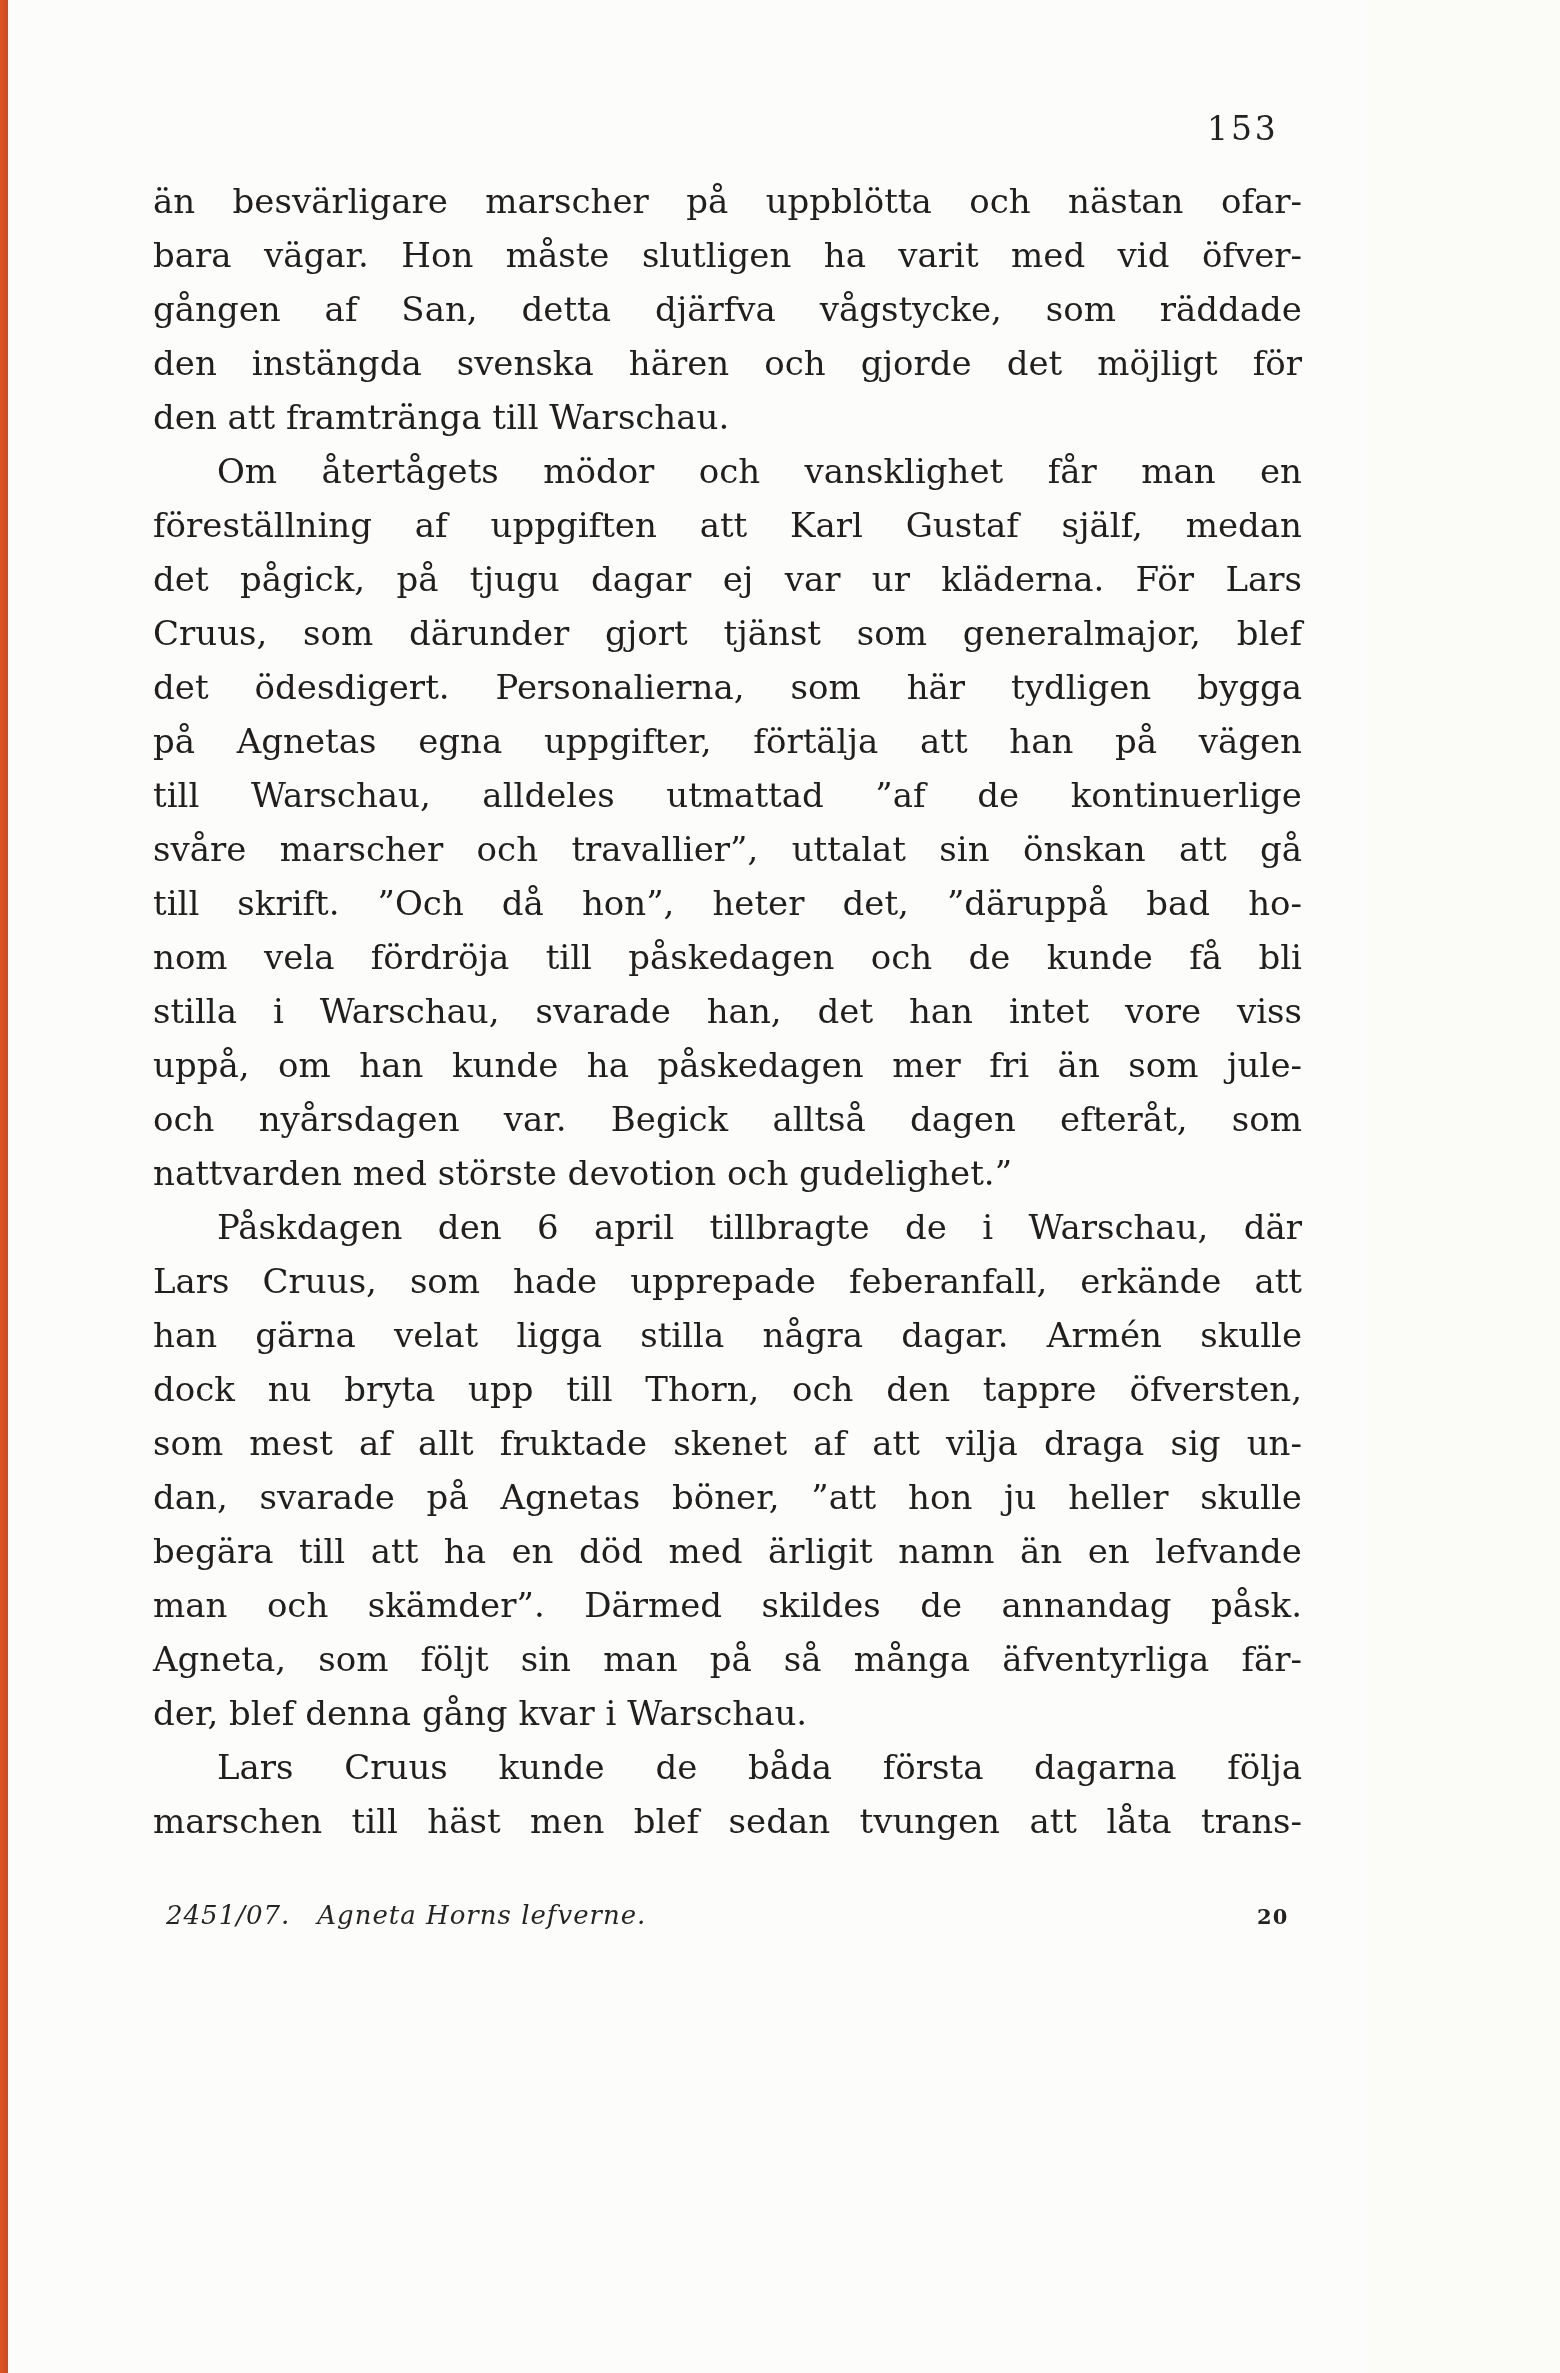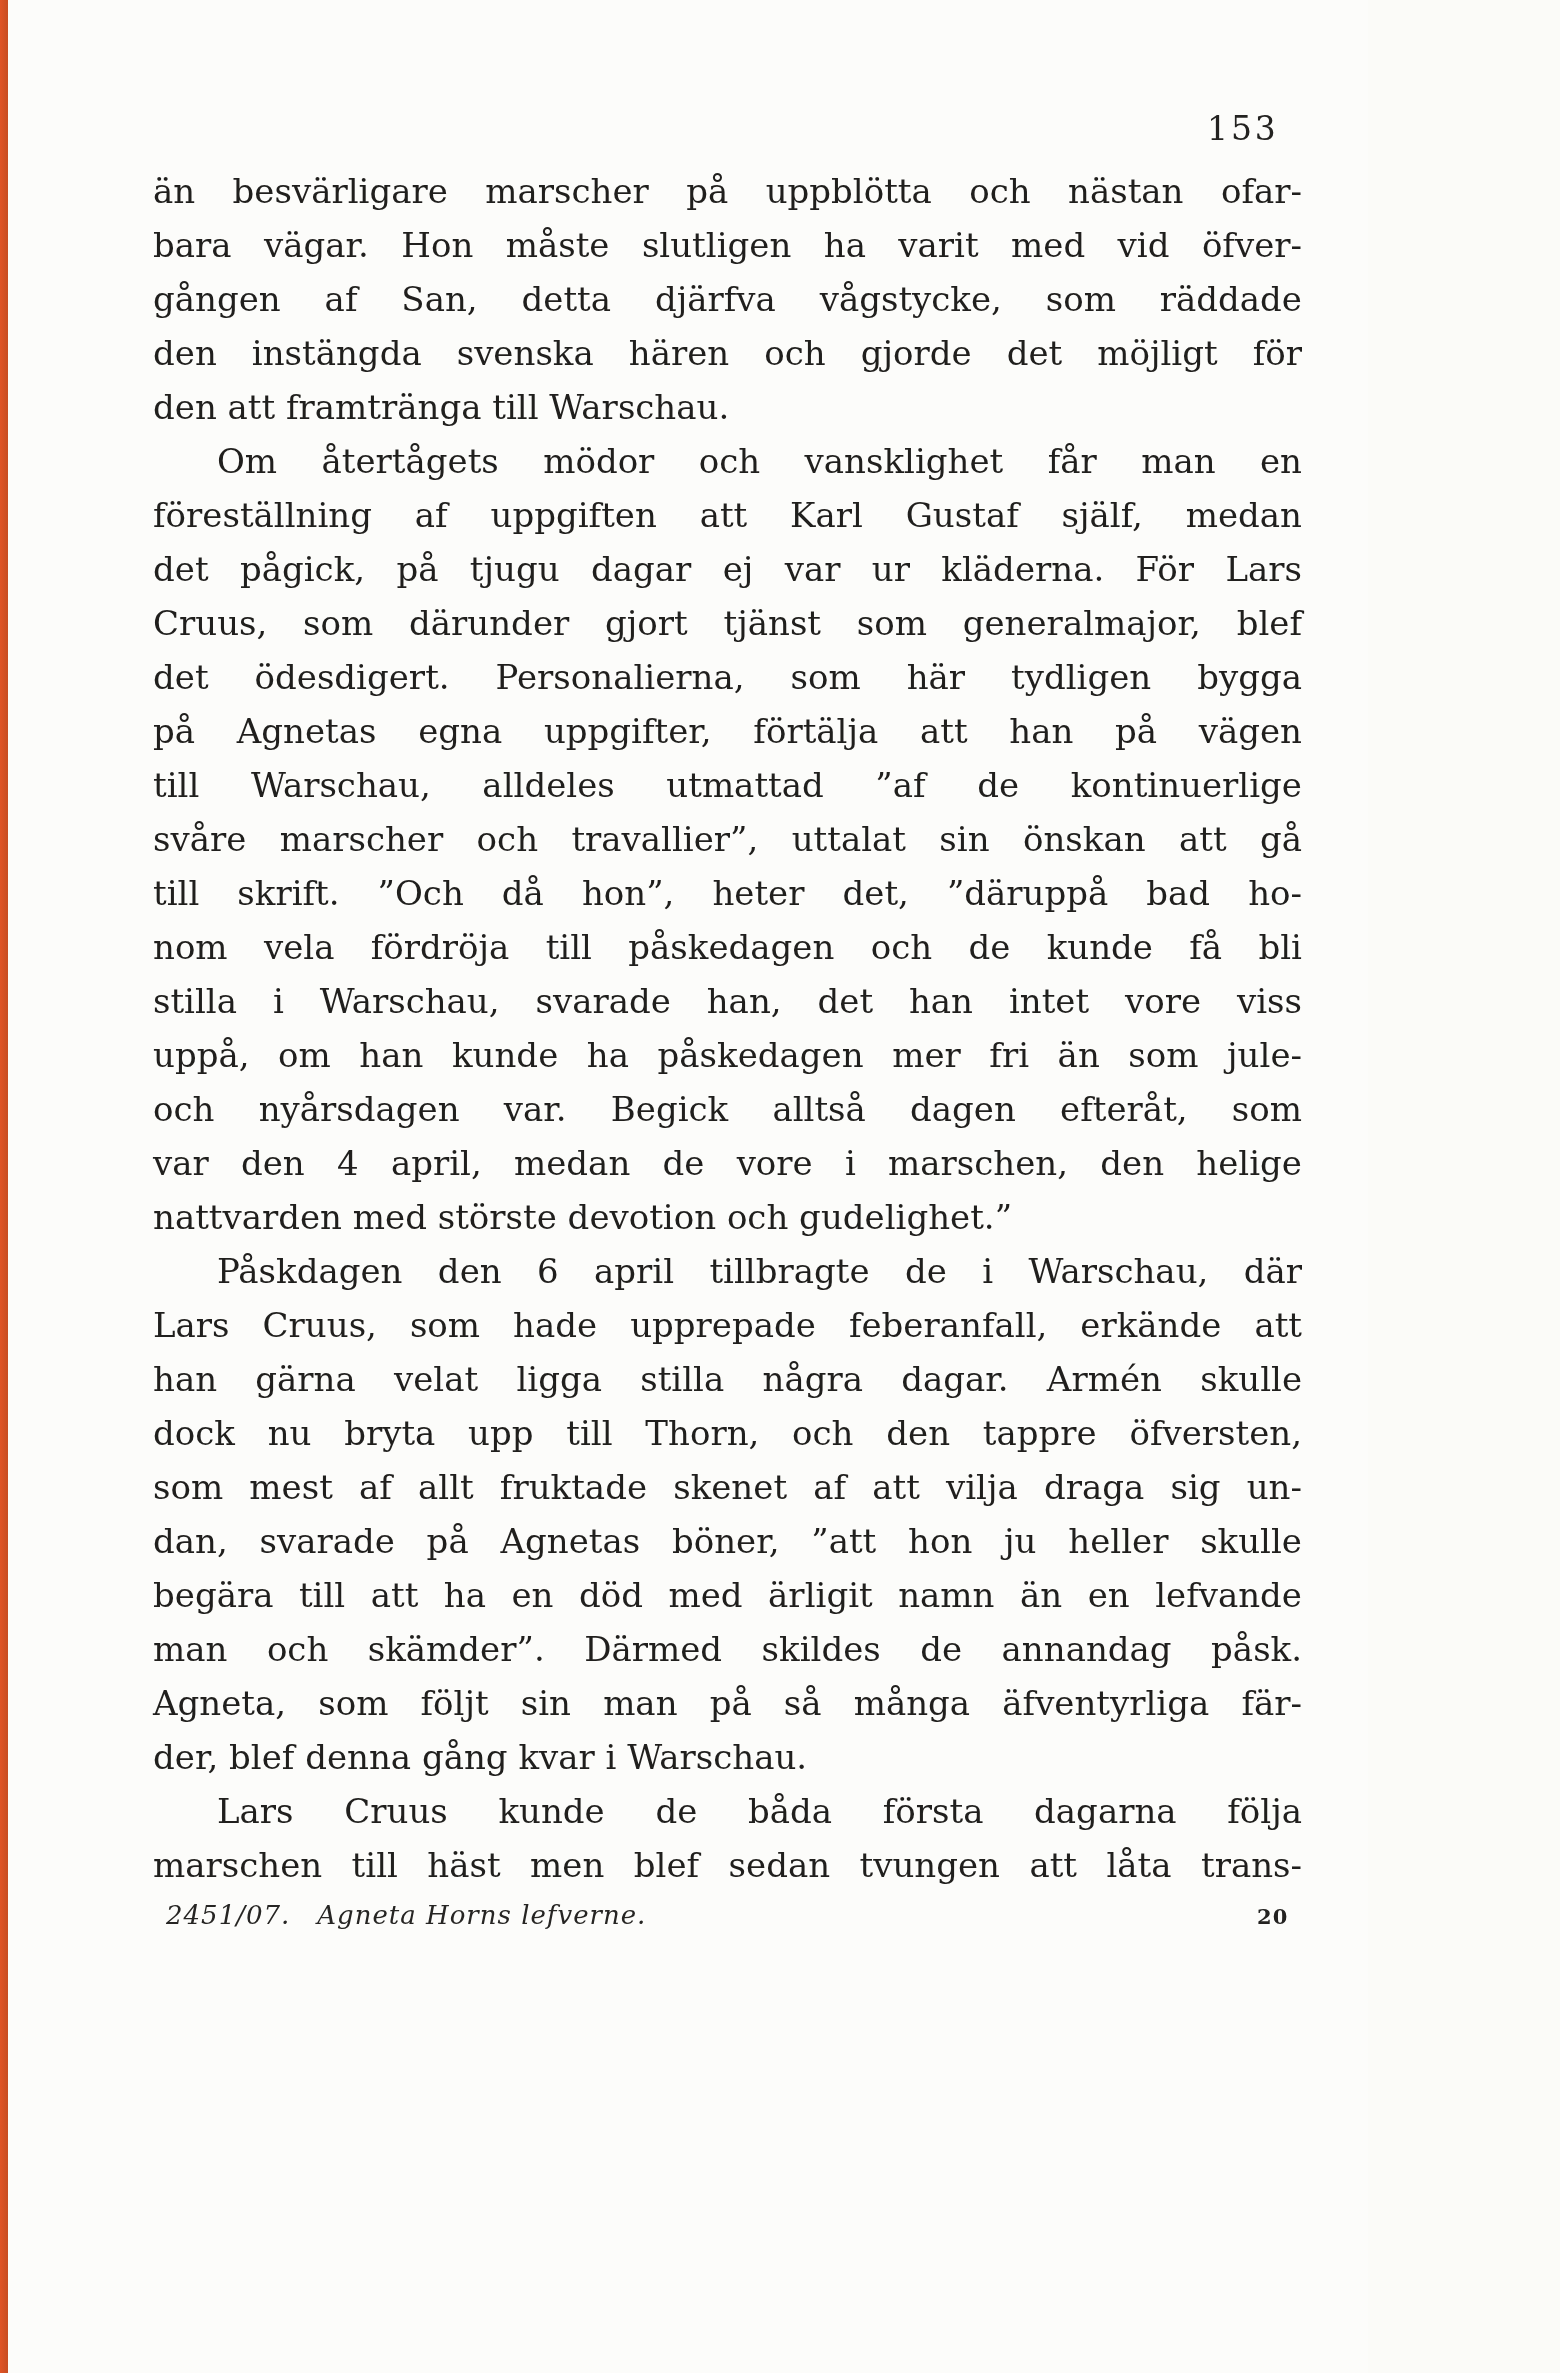--- a/index.html
+++ b/index.html
@@ -28,21 +28,21 @@
     position: absolute;
     top: 109px;
     left: 1207px;
     font-size: 33px;
     letter-spacing: 2.9px;
     color: #232220;
   }
   .text-block {
     position: absolute;
     left: 153px;
-    top: 164px;
+    top: 174px;
     width: 1149px;
     font-size: 34px;
     line-height: 54px;
     color: #201f1d;
   }
   .line {
     text-align: justify;
     text-align-last: left;
   }
   .line.just {
@@ -97,21 +97,20 @@
       <div class="line just">Cruus, som därunder gjort tjänst som generalmajor, blef</div>
       <div class="line just">det ödesdigert. Personalierna, som här tydligen bygga</div>
       <div class="line just">på Agnetas egna uppgifter, förtälja att han på vägen</div>
       <div class="line just">till Warschau, alldeles utmattad ”af de kontinuerlige</div>
       <div class="line just">svåre marscher och travallier”, uttalat sin önskan att gå</div>
       <div class="line just">till skrift. ”Och då hon”, heter det, ”däruppå bad ho-</div>
       <div class="line just">nom vela fördröja till påskedagen och de kunde få bli</div>
       <div class="line just">stilla i Warschau, svarade han, det han intet vore viss</div>
       <div class="line just">uppå, om han kunde ha påskedagen mer fri än som jule-</div>
       <div class="line just">och nyårsdagen var. Begick alltså dagen efteråt, som</div>
-      <div class="line just">var den 4 april, medan de vore i marschen, den helige</div>
       <div class="line">nattvarden med störste devotion och gudelighet.”</div>
       <div class="line indent just">Påskdagen den 6 april tillbragte de i Warschau, där</div>
       <div class="line just">Lars Cruus, som hade upprepade feberanfall, erkände att</div>
       <div class="line just">han gärna velat ligga stilla några dagar. Armén skulle</div>
       <div class="line just">dock nu bryta upp till Thorn, och den tappre öfversten,</div>
       <div class="line just">som mest af allt fruktade skenet af att vilja draga sig un-</div>
       <div class="line just">dan, svarade på Agnetas böner, ”att hon ju heller skulle</div>
       <div class="line just">begära till att ha en död med ärligit namn än en lefvande</div>
       <div class="line just">man och skämder”. Därmed skildes de annandag påsk.</div>
       <div class="line just">Agneta, som följt sin man på så många äfventyrliga fär-</div>

